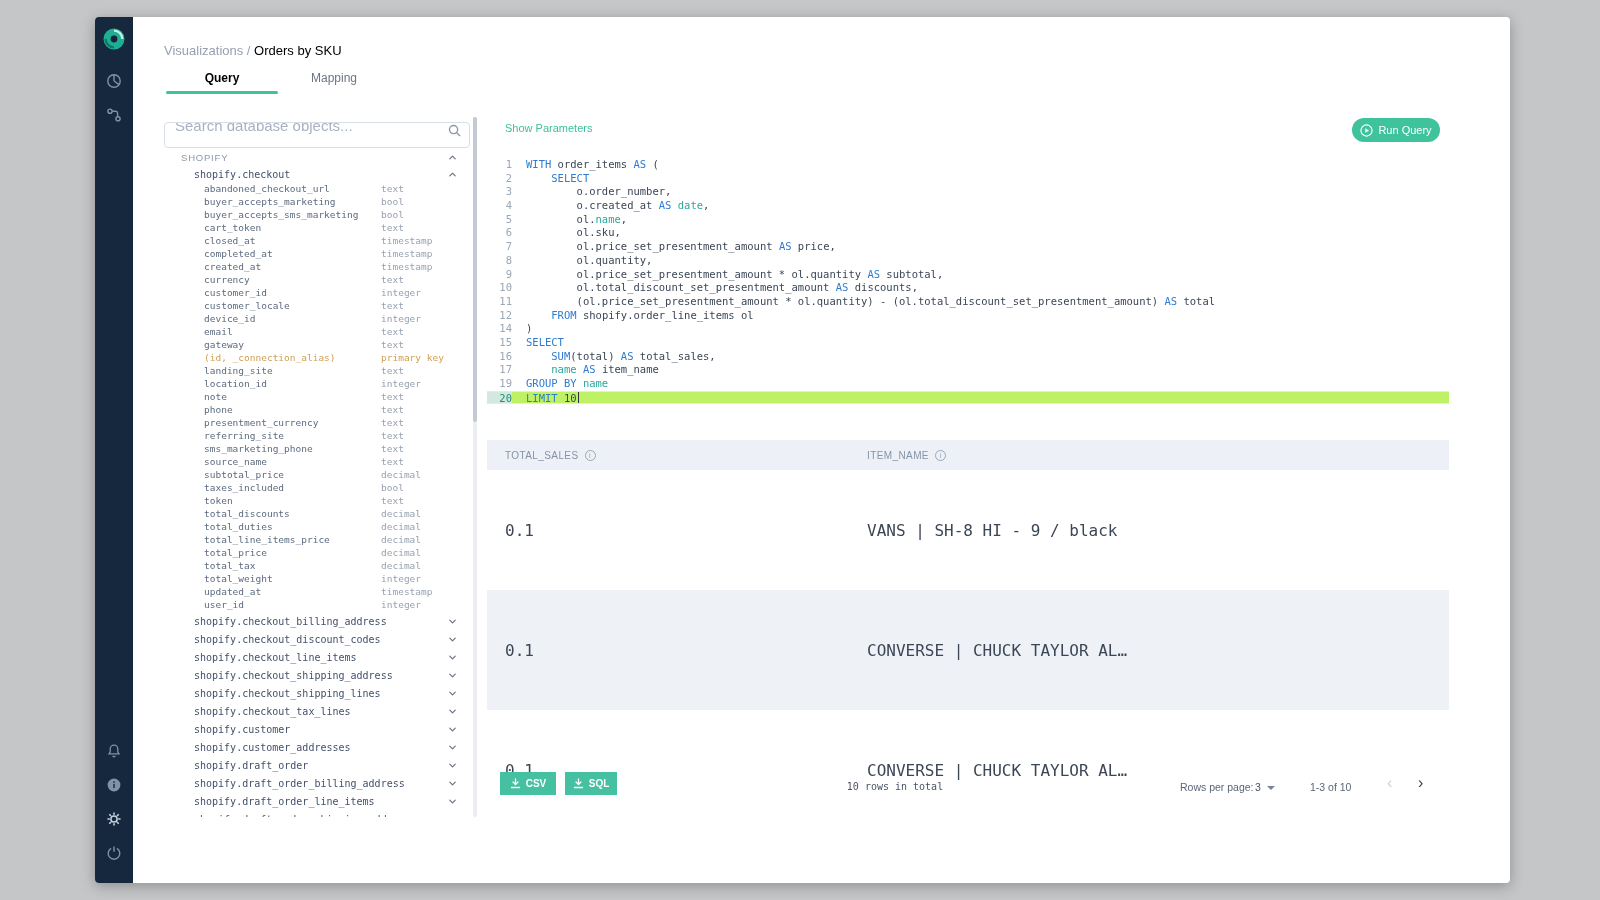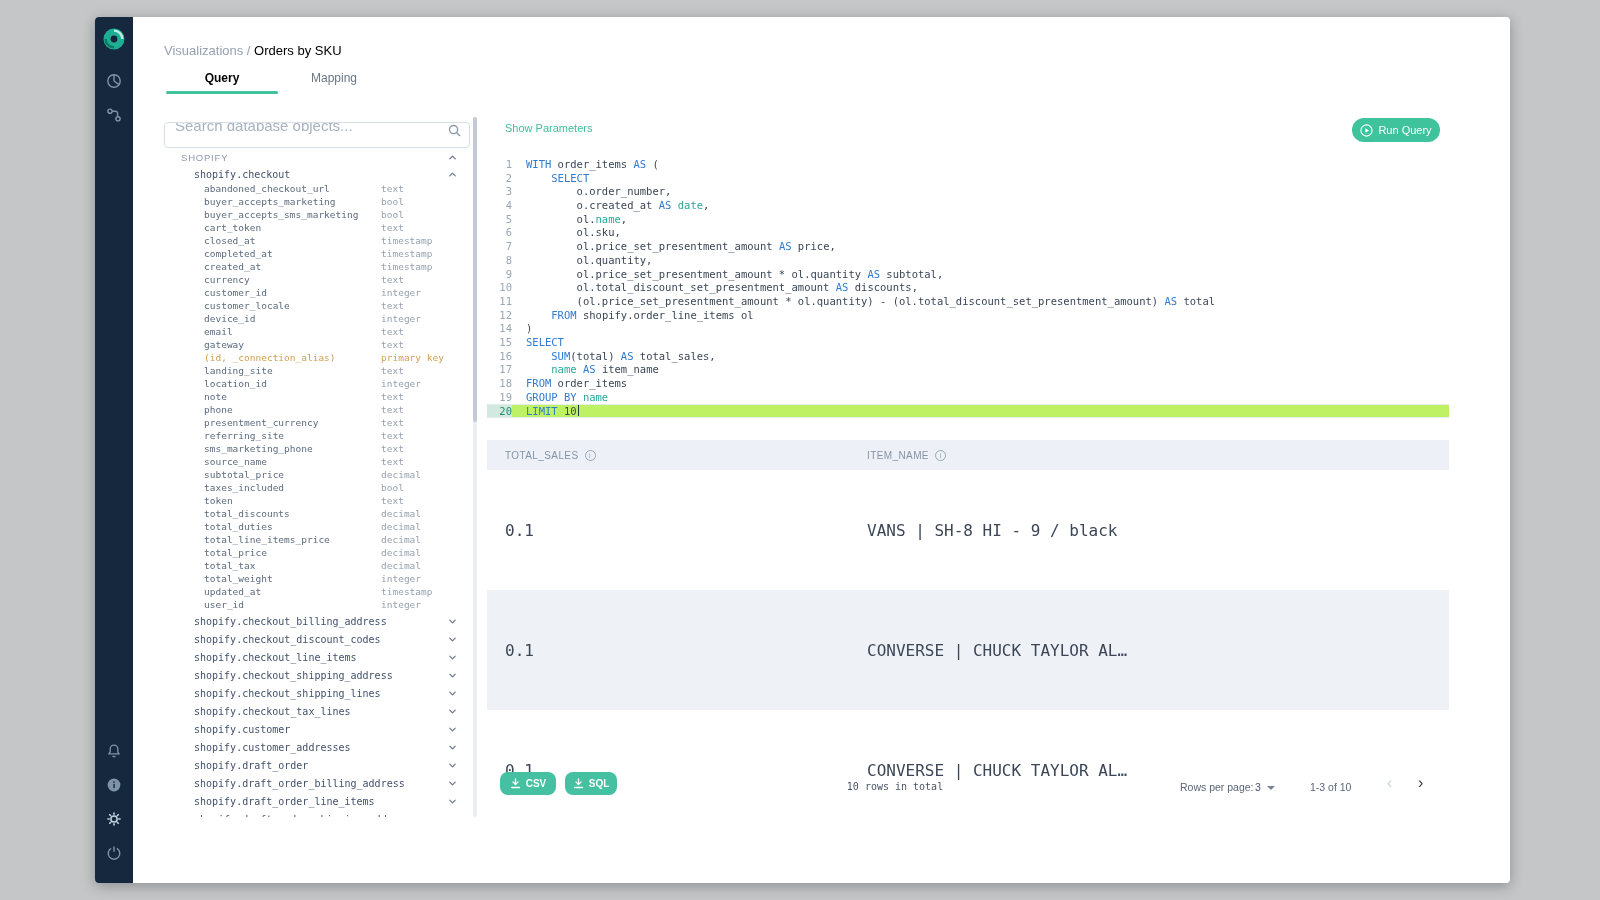--- a/index.html
+++ b/index.html
@@ -62,21 +62,21 @@
   .results-header .h1{padding-left:18px;display:flex;align-items:center;width:380px}
   .results-header .h2{display:flex;align-items:center}
   .info-i{display:inline-flex;align-items:center;justify-content:center;width:11px;height:11px;border:1px solid #9aa7b8;border-radius:50%;font-size:7.5px;color:#9aa7b8;margin-left:6px;cursor:pointer}
   .rows{position:absolute;left:392px;top:453px;width:962px}
   .rrow{height:120px;display:flex;align-items:center;font-family:"DejaVu Sans Mono",monospace;font-size:16px;color:#3c4656}
   .rrow.alt{background:#eef2f7}
   .rrow .c1{width:380px;padding-left:18px}
   .rrow .c2{flex:1;white-space:nowrap;overflow:hidden}
 
   
-  .dl-btn{position:absolute;top:755px;height:23px;border:none;border-radius:8px;background:#45c0a0;color:#fff;font-size:10px;font-weight:bold;display:flex;align-items:center;justify-content:center;gap:5px;cursor:pointer;font-family:"Liberation Sans",sans-serif}
+  .dl-btn{position:absolute;top:755px;height:23px;border:none;border-radius:0;background:#45c0a0;color:#fff;font-size:10px;font-weight:bold;display:flex;align-items:center;justify-content:center;gap:5px;cursor:pointer;font-family:"Liberation Sans",sans-serif}
   .csv-btn{left:405px;width:56px}
   .sql-btn{left:470px;width:52px}
   .total-rows{position:absolute;left:700px;top:764px;width:200px;text-align:center;font-family:"DejaVu Sans Mono",monospace;font-size:10px;color:#4a5568}
   .rpp-label{position:absolute;left:1085px;top:764px;font-size:10.5px;color:#5a6678}
   .rpp-select{position:absolute;left:1160px;top:764px;font-size:10.5px;color:#47506b;cursor:pointer;display:flex;align-items:center;gap:6px}
   .rpp-caret{width:0;height:0;border-left:4px solid transparent;border-right:4px solid transparent;border-top:4.5px solid #7a8496;margin-top:1px}
   .range{position:absolute;left:1215px;top:764px;font-size:10.5px;color:#5a6678}
   .nav-prev{position:absolute;left:1292px;top:757px;font-size:16px;color:#ccd3db;cursor:default}
   .nav-next{position:absolute;left:1323px;top:757px;font-size:16px;color:#39424f;cursor:pointer}
 </style>
@@ -455,24 +455,20 @@
         <span class="ln">15</span>
         <span class="code"><span class="kw">SELECT</span></span>
       </div>
       <div class="sql-line">
         <span class="ln">16</span>
         <span class="code"><span class="tx">    </span><span class="kw">SUM</span><span class="tx">(total) </span><span class="kw">AS</span><span class="tx"> total_sales,</span></span>
       </div>
       <div class="sql-line">
         <span class="ln">17</span>
         <span class="code"><span class="tx">    </span><span class="sp">name</span><span class="tx"> </span><span class="kw">AS</span><span class="tx"> item_name</span></span>
-      </div>
-      <div class="sql-line">
-        <span class="ln">18</span>
-        <span class="code"><span class="kw">FROM</span><span class="tx"> order_items</span></span>
       </div>
       <div class="sql-line">
         <span class="ln">19</span>
         <span class="code"><span class="kw">GROUP BY</span><span class="tx"> </span><span class="sp">name</span></span>
       </div>
       <div class="sql-line active">
         <span class="ln">20</span>
         <span class="code"><span class="kw">LIMIT</span><span class="tx"> 10</span><span class="caret"></span></span>
       </div>
     </div>

